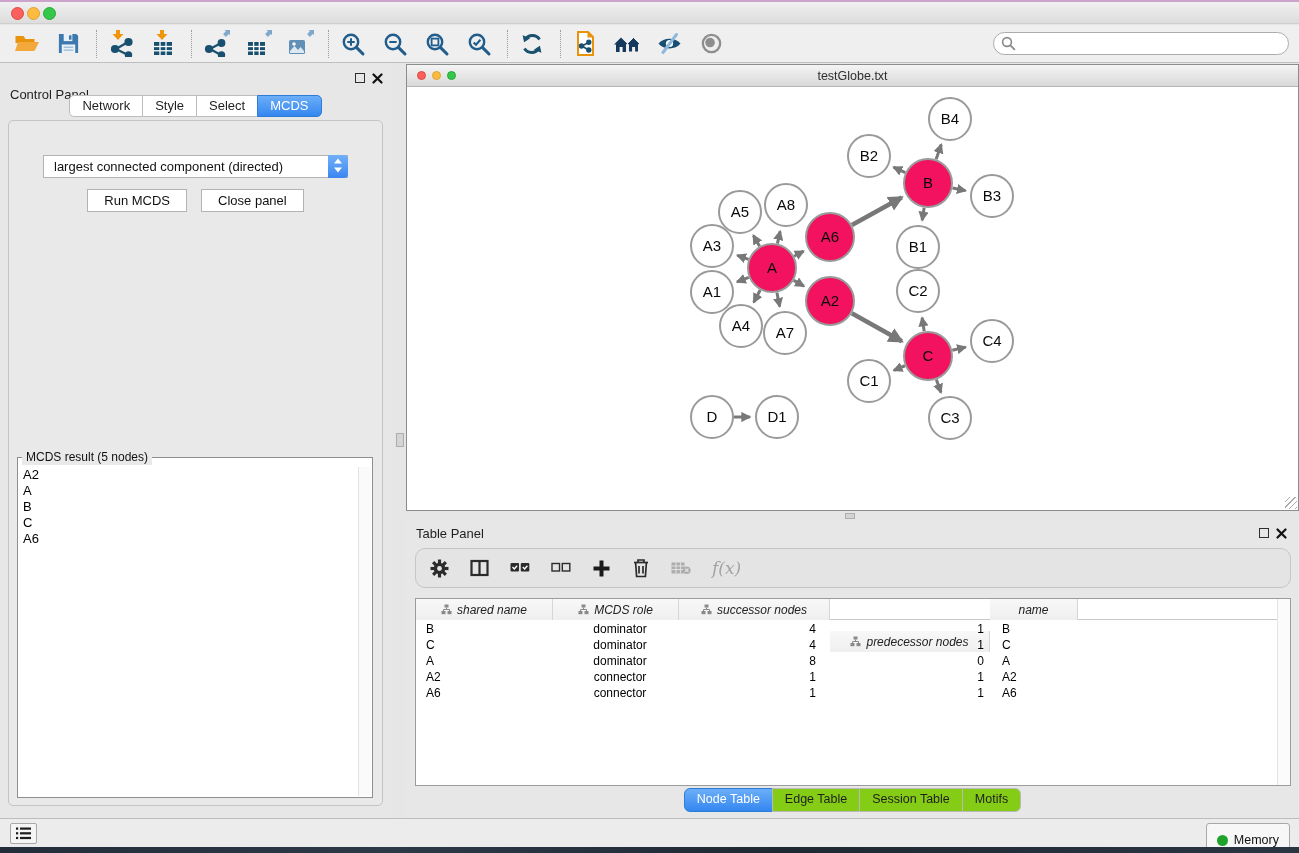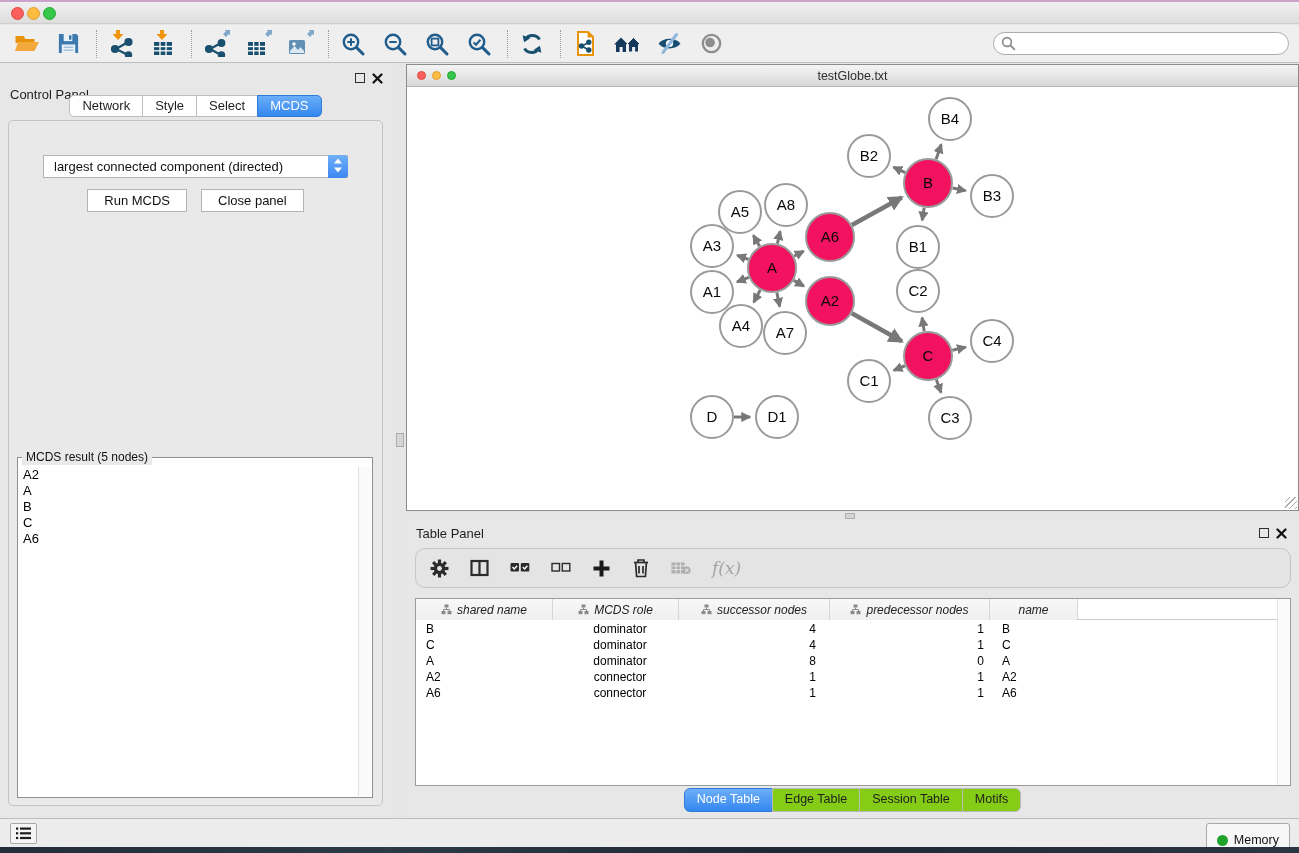--- a/index.html
+++ b/index.html
@@ -567,21 +567,21 @@
           </div>
           <div class="th" style="width: 151px;">
             <svg width="11" height="11" viewBox="0 0 11 11">
               <rect x="3.5" y="0.5" width="4" height="3" fill="#8A8A8A"></rect>
               <path d="M5.5 3.5 v2 M2.5 7 v-1.5 h6 V7" stroke="#8A8A8A" fill="none"></path>
               <rect x="0.5" y="7" width="4" height="3.2" fill="#8A8A8A"></rect>
               <rect x="6.5" y="7" width="4" height="3.2" fill="#8A8A8A"></rect>
             </svg>
             <span class="th-label">successor nodes</span>
           </div>
-          <div class="th" style="width: 160px;">
+          <div class="th" style="width: 160px; margin-top: 32px;">
             <svg width="11" height="11" viewBox="0 0 11 11">
               <rect x="3.5" y="0.5" width="4" height="3" fill="#8A8A8A"></rect>
               <path d="M5.5 3.5 v2 M2.5 7 v-1.5 h6 V7" stroke="#8A8A8A" fill="none"></path>
               <rect x="0.5" y="7" width="4" height="3.2" fill="#8A8A8A"></rect>
               <rect x="6.5" y="7" width="4" height="3.2" fill="#8A8A8A"></rect>
             </svg>
             <span class="th-label">predecessor nodes</span>
           </div>
           <div class="th" style="width: 88px;">
             <span class="th-label">name</span>

